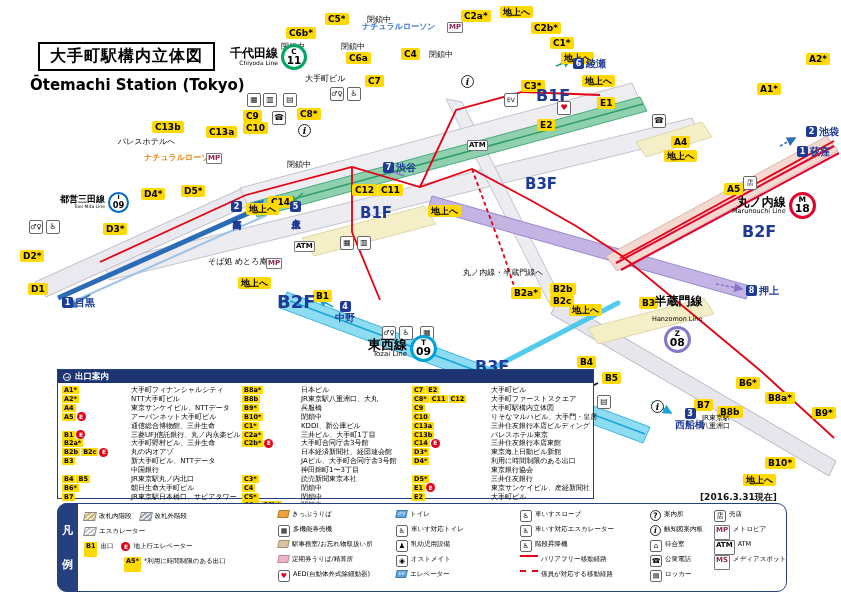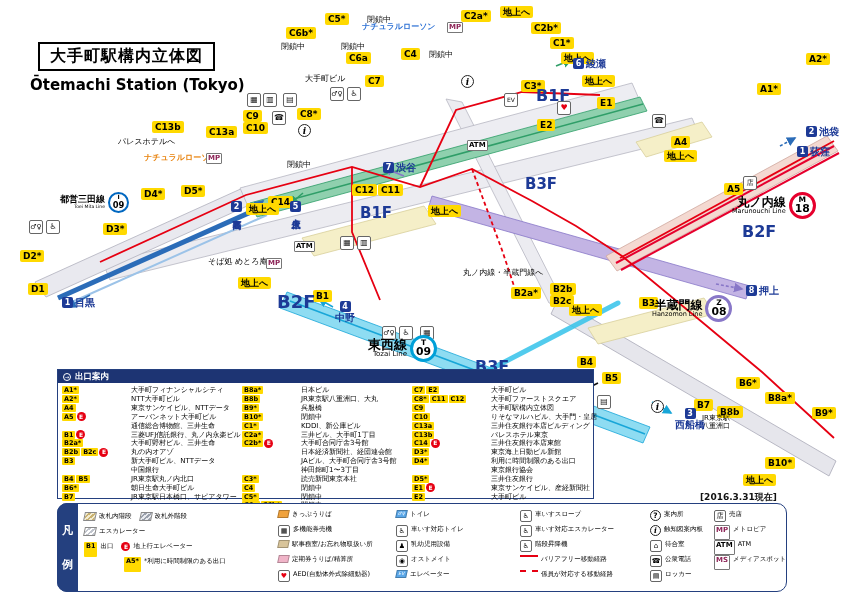--- a/index.html
+++ b/index.html
@@ -223,44 +223,54 @@
       <div class="ic" style="left: 357px; top: 236px;">▥</div>
       <div class="ic" style="left: 382px; top: 326px; font-size: 7px;">♂♀</div>
       <div class="ic" style="left: 399px; top: 326px;">♿</div>
       <div class="ic" style="left: 420px; top: 326px;">▦</div>
       <div class="ic" style="left: 487px; top: 377px; font-size: 7px;">♂♀</div>
       <div class="ic" style="left: 504px; top: 377px;">♿</div>
       <div class="ic" style="left: 597px; top: 395px;">▤</div>
       <div class="info-ic" style="left: 461px; top: 75px;">i</div>
       <div class="info-ic" style="left: 298px; top: 124px;">i</div>
       <div class="info-ic" style="left: 651px; top: 400px;">i</div>
+      <div class="lg" style="left: 230px; top: 44px;">
+        <div class="lg-n">
+          <div class="lg-jp" style="font-size: 12px;">千代田線</div>
+          <div class="lg-en" style="font-size: 6px;">Chiyoda Line</div>
+        </div>
+        <div class="lg-c" style="width: 26px; height: 26px; border: 3px solid rgb(0, 167, 99);">
+          <div style="font-size: 7.28px;">C</div>
+          <div style="font-size: 10.4px;">11</div>
+        </div>
+      </div>
       <div class="lg" style="left: 60px; top: 192px;">
         <div class="lg-n">
           <div class="lg-jp" style="font-size: 9px;">都営三田線</div>
           <div class="lg-en" style="font-size: 4.5px;">Toei Mita Line</div>
         </div>
         <div class="lg-c" style="width: 21px; height: 21px; border: 2.5px solid rgb(0, 103, 192);">
           <div style="font-size: 5.88px;">I</div>
           <div style="font-size: 8.4px;">09</div>
         </div>
       </div>
       <div class="lg" style="left: 732px; top: 192px;">
         <div class="lg-n">
           <div class="lg-jp" style="font-size: 12px;">丸ノ内線</div>
           <div class="lg-en" style="font-size: 6.5px;">Marunouchi Line</div>
         </div>
         <div class="lg-c" style="width: 27px; height: 27px; border: 3px solid rgb(230, 0, 45);">
           <div style="font-size: 7.56px;">M</div>
           <div style="font-size: 10.8px;">18</div>
         </div>
       </div>
-      <div class="lg" style="left: 652px; top: 295px;">
+      <div class="lg" style="left: 652px; top: 295px; flex-direction: column;">
         <div class="lg-n">
           <div class="lg-jp" style="font-size: 12px;">半蔵門線</div>
-          <div class="lg-en" style="font-size: 6.5px;">Hanzomon Line</div>
+          <div class="lg-en" style="font-size: 6.5px; margin-top: 8px;">Hanzomon Line</div>
         </div>
         <div class="lg-c" style="width: 27px; height: 27px; border: 3px solid rgb(136, 119, 200);">
           <div style="font-size: 7.56px;">Z</div>
           <div style="font-size: 10.8px;">08</div>
         </div>
       </div>
       <div class="lg" style="left: 368px; top: 335px;">
         <div class="lg-n">
           <div class="lg-jp" style="font-size: 13px;">東西線</div>
           <div class="lg-en" style="font-size: 7px;">Tozai Line</div>

